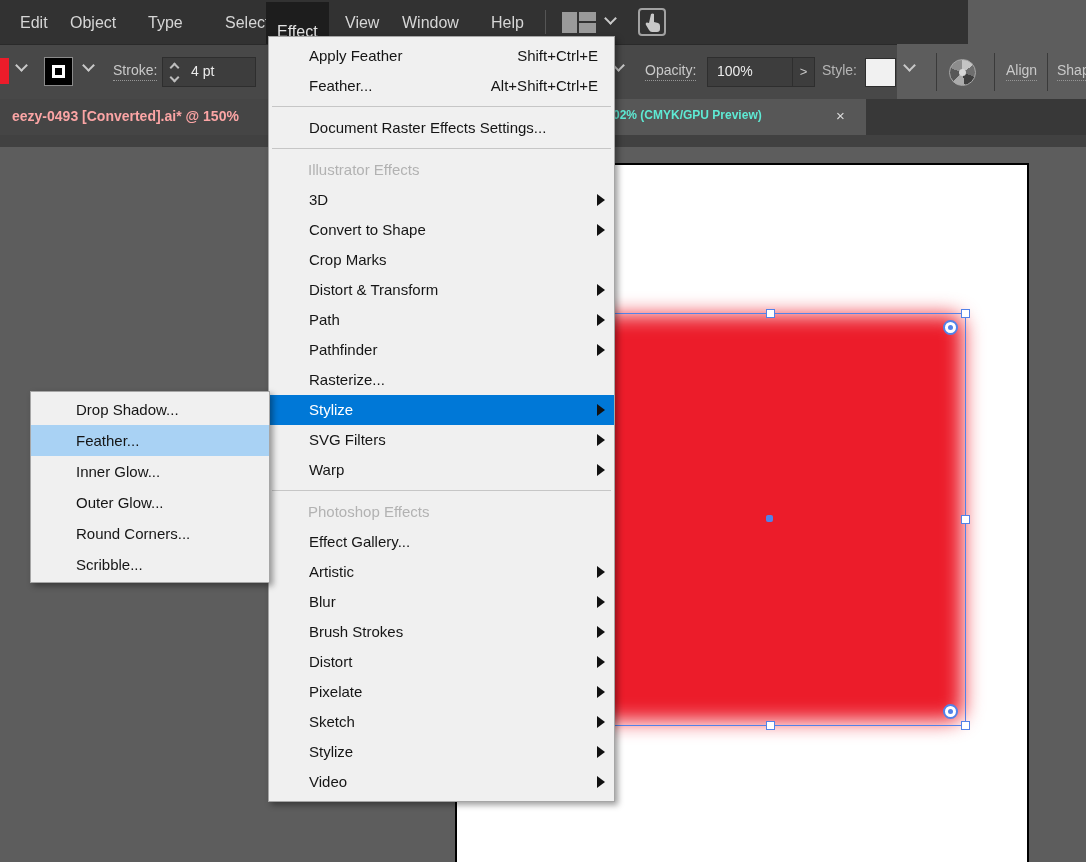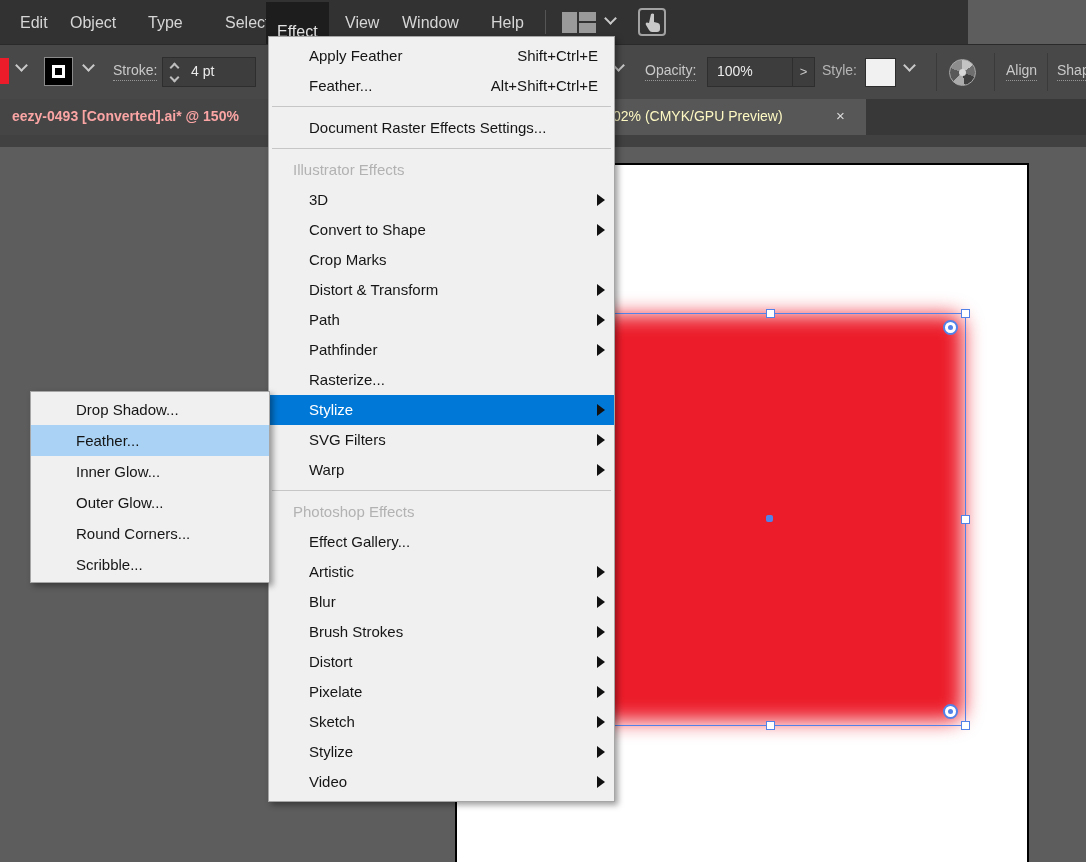--- a/index.html
+++ b/index.html
@@ -27,21 +27,21 @@
   .layout-icon .l  { position:absolute; left:0; top:0; width:15px; height:21px; background:#9a9a9a; }
   .layout-icon .rt { position:absolute; left:17px; top:0; width:17px; height:9px; background:#9a9a9a; }
   .layout-icon .rb { position:absolute; left:17px; top:11px; width:17px; height:10px; background:#9a9a9a; }
   .chev { display:inline-block; width:9px; height:9px; border-right:2px solid #c9c9c9; border-bottom:2px solid #c9c9c9; transform:rotate(45deg); }
   .menubar .chev.ws { position:absolute; left:606px; top:14px; }
   .touch-icon { position:absolute; left:638px; top:8px; width:28px; height:28px; border:2px solid #a2a2a2; border-radius:4px; }
   .touch-icon svg { position:absolute; left:4px; top:3px; }
 
   
   .toolbar {
-    position:absolute; left:0; top:44px; width:1086px; height:55px;
+    position:absolute; left:0; top:44px; width:897px; height:55px;
     background:#484848; z-index:5; border-top:1px solid #2a2a2a;
   }
   .tb-label { position:absolute; top:17px; font-size:14px; color:#c9c9c9; }
   .tb-label.dotted { border-bottom:1px dotted #979797; padding-bottom:2px; }
   .fill-swatch { position:absolute; left:0; top:13px; width:9px; height:26px; }
   .well-chev { position:absolute; top:16px; }
   .stroke-swatch { position:absolute; left:44px; top:12px; width:29px; height:29px; background:#000; border:1px solid #8a8a8a; }
   .stroke-swatch .inner { position:absolute; left:7px; top:7px; width:13px; height:13px; border:3px solid #fff; }
   .tb-field { position:absolute; background:#3d3d3d; border:1px solid #2e2e2e; color:#ececec; font-size:14px; }
   .stroke-field { left:162px; top:12px; width:94px; height:30px; }
@@ -58,21 +58,21 @@
   .wheel-icon { position:absolute; left:949px; top:14px; width:27px; height:27px; border-radius:50%;
     background:conic-gradient(#c4c4c4 0 55deg,#6e6e6e 55deg 110deg,#3f3f3f 110deg 170deg,#ababab 170deg 225deg,#585858 225deg 290deg,#8d8d8d 290deg 360deg);
     border:1px solid #a8a8a8; }
   .wheel-icon .hub { position:absolute; left:9px; top:9px; width:7px; height:7px; border-radius:50%; background:#d8d8d8; }
 
   
   .tabbar { position:absolute; left:0; top:99px; width:1086px; height:36px; background:#383838; z-index:5; }
   .tab1 { position:absolute; left:0; top:0; width:560px; height:36px; background:#454545; }
   .tab1 .t { position:absolute; left:12px; top:9px; font-size:14px; font-weight:bold; color:#fca5a5; white-space:nowrap; }
   .tab2 { position:absolute; left:560px; top:0; width:306px; height:36px; background:#575757; }
-  .tab2 .t { position:absolute; left:53px; top:9px; font-size:14px; font-weight:normal; color:#fef9c3; white-space:nowrap; }
+  .tab2 .t { position:absolute; left:53px; top:9px; font-size:12px; font-weight:bold; color:#5eead4; white-space:nowrap; }
   .tab2 .x { position:absolute; left:276px; top:8px; font-size:15px; color:#dcdcdc; cursor:default; }
   .tab-shadow { position:absolute; left:0; top:135px; width:1086px; height:12px; background:#414141; z-index:4; }
 
   
   .artboard { position:absolute; left:455px; top:163px; width:574px; height:710px; background:#fff; border:2px solid #000; z-index:1; }
   .artwork-red { position:absolute; left:577px; top:315px; width:386px; height:406px; border-radius:14px; filter:blur(10px); z-index:2; }
   .sel-box { position:absolute; left:575px; top:313px; width:391px; height:413px; border:1px solid var(--sel); z-index:3; }
   .handle { position:absolute; width:9px; height:9px; background:#fff; border:1px solid var(--sel); z-index:3; }
   .corner-widget { position:absolute; width:15px; height:15px; border:2px solid var(--sel); border-radius:50%; background:#fff; z-index:3; }
   .corner-widget .dot { position:absolute; left:3px; top:3px; width:5px; height:5px; border-radius:50%; background:var(--sel); }
@@ -82,21 +82,21 @@
   .menu-panel {
     position:absolute; background:#f0f0f0; border:1px solid #a6a6a6;
     box-shadow:3px 3px 6px rgba(0,0,0,.38); z-index:10;
     font-size:15px; color:#151515; padding:4px 0;
   }
   .effect-menu { left:268px; top:36px; width:347px; }
   .menu-row { position:relative; height:30px; line-height:30px; padding-left:40px; cursor:default; white-space:nowrap; }
   .menu-row .sc { position:absolute; right:16px; top:0; }
   .menu-row .arrow { position:absolute; right:9px; top:9px; width:0; height:0; border-top:6px solid transparent; border-bottom:6px solid transparent; border-left:8px solid #111; }
   .menu-row.selected { background:var(--accent); color:#fff; }
-  .menu-header { height:30px; line-height:30px; padding-left:24px; color:#b2b2b2; cursor:default; }
+  .menu-header { height:30px; line-height:30px; padding-left:39px; color:#b2b2b2; cursor:default; }
   .menu-sep { height:1px; background:#c6c6c6; margin:5px 3px 6px 3px; }
 
   .stylize-submenu { left:30px; top:391px; width:240px; z-index:11; padding:2px 0; }
   .sub-row { height:31px; line-height:31px; padding-left:45px; cursor:default; white-space:nowrap; }
   .sub-row.hl { background:var(--subhl); }
 </style>
 </head>
 <body>
 
 <div class="menubar">

